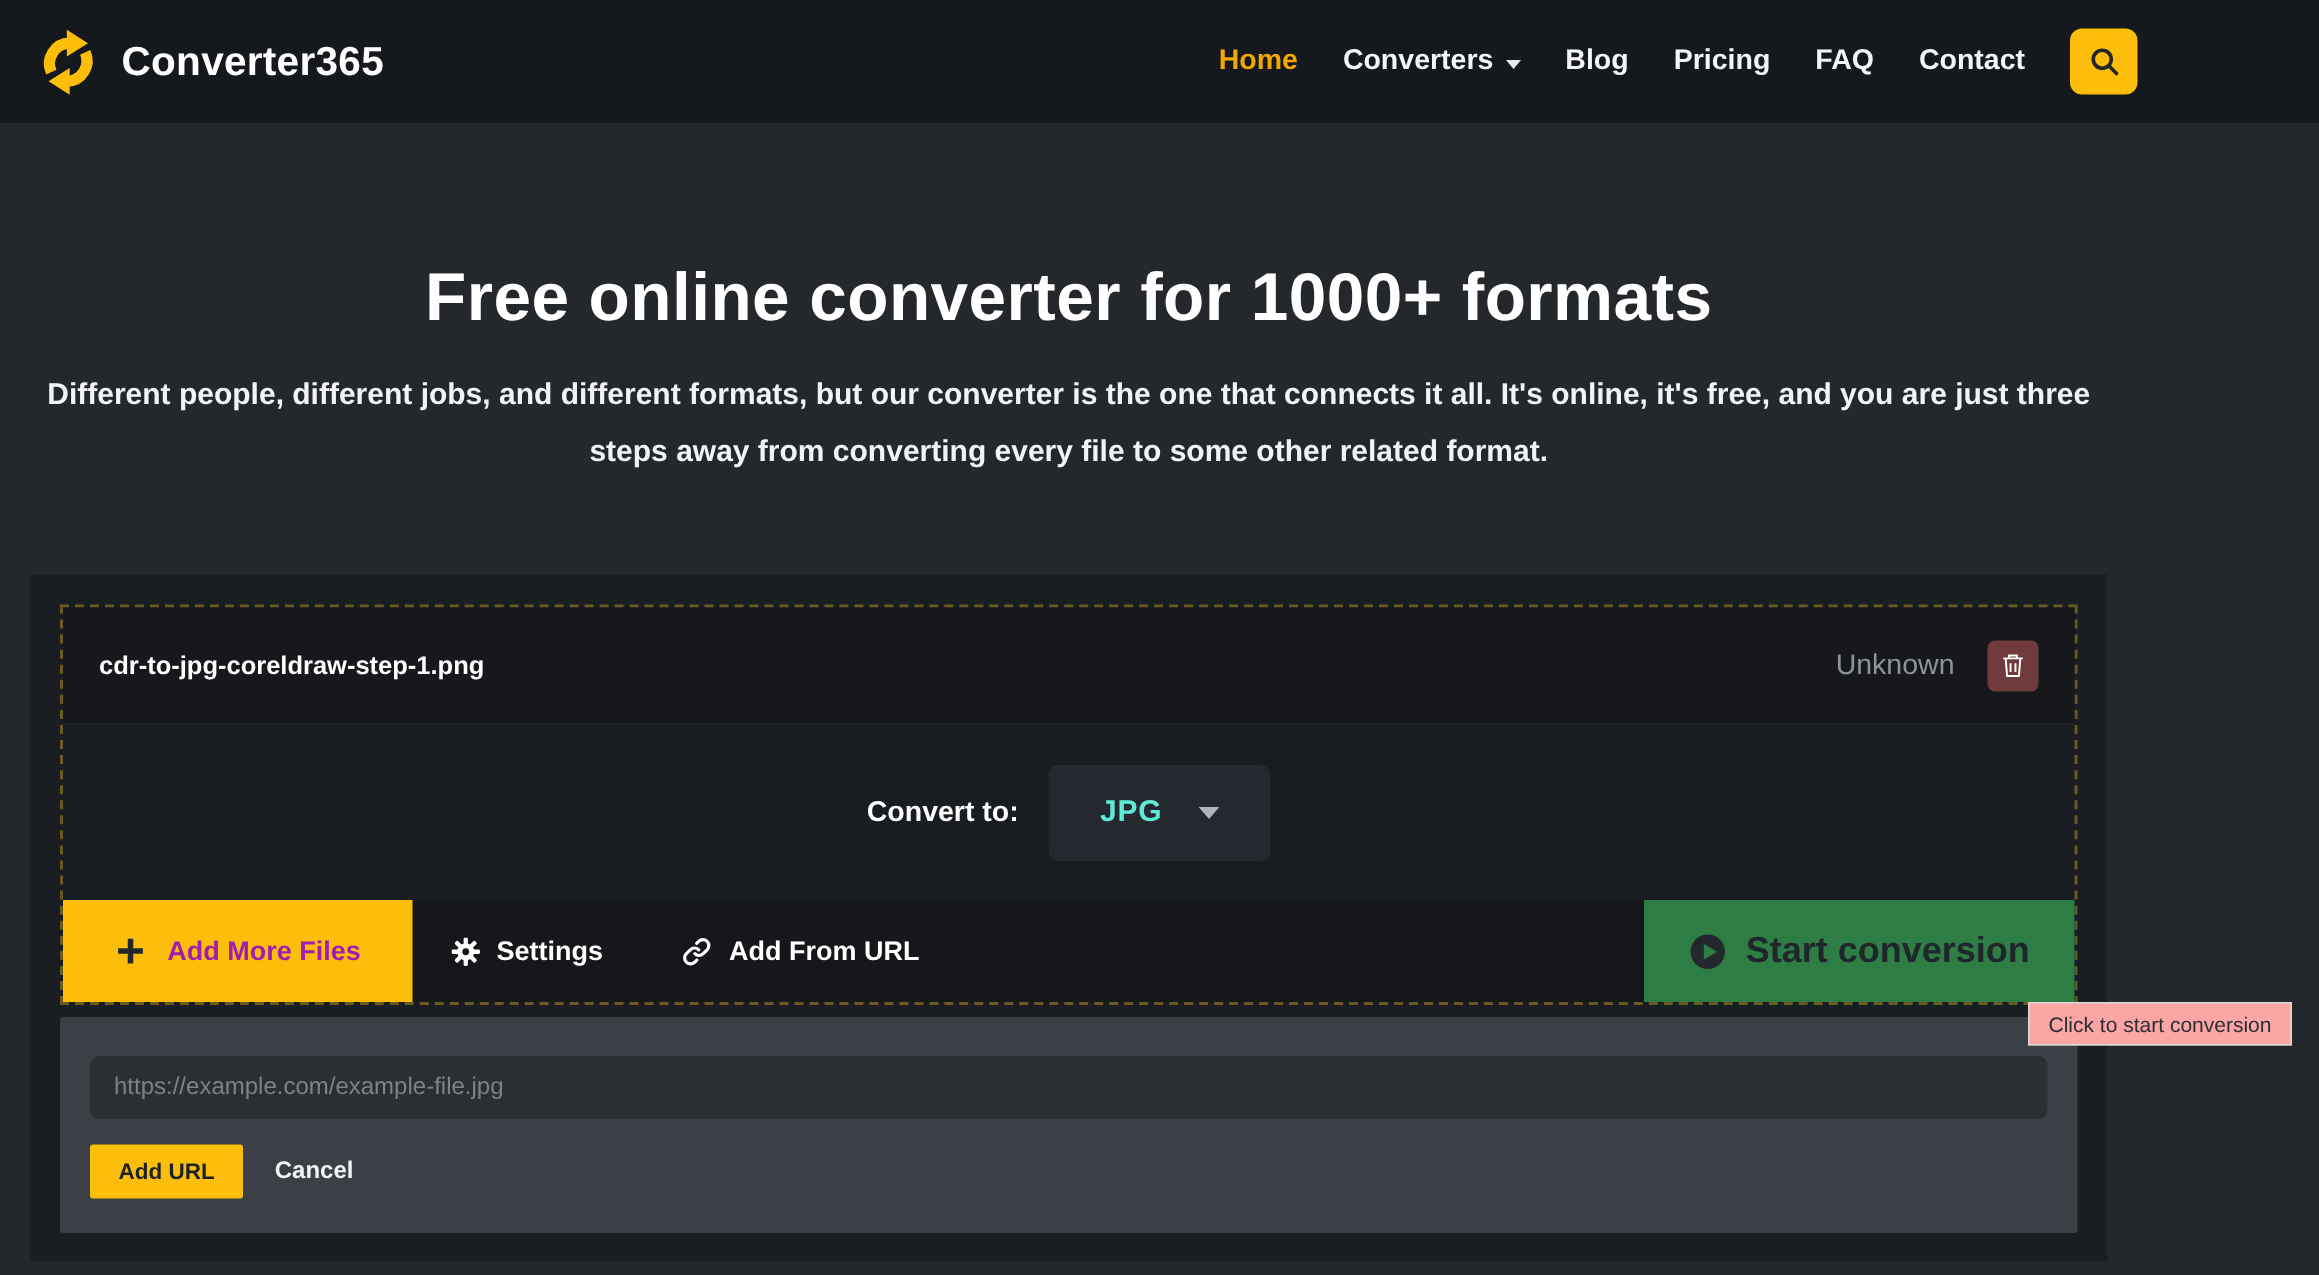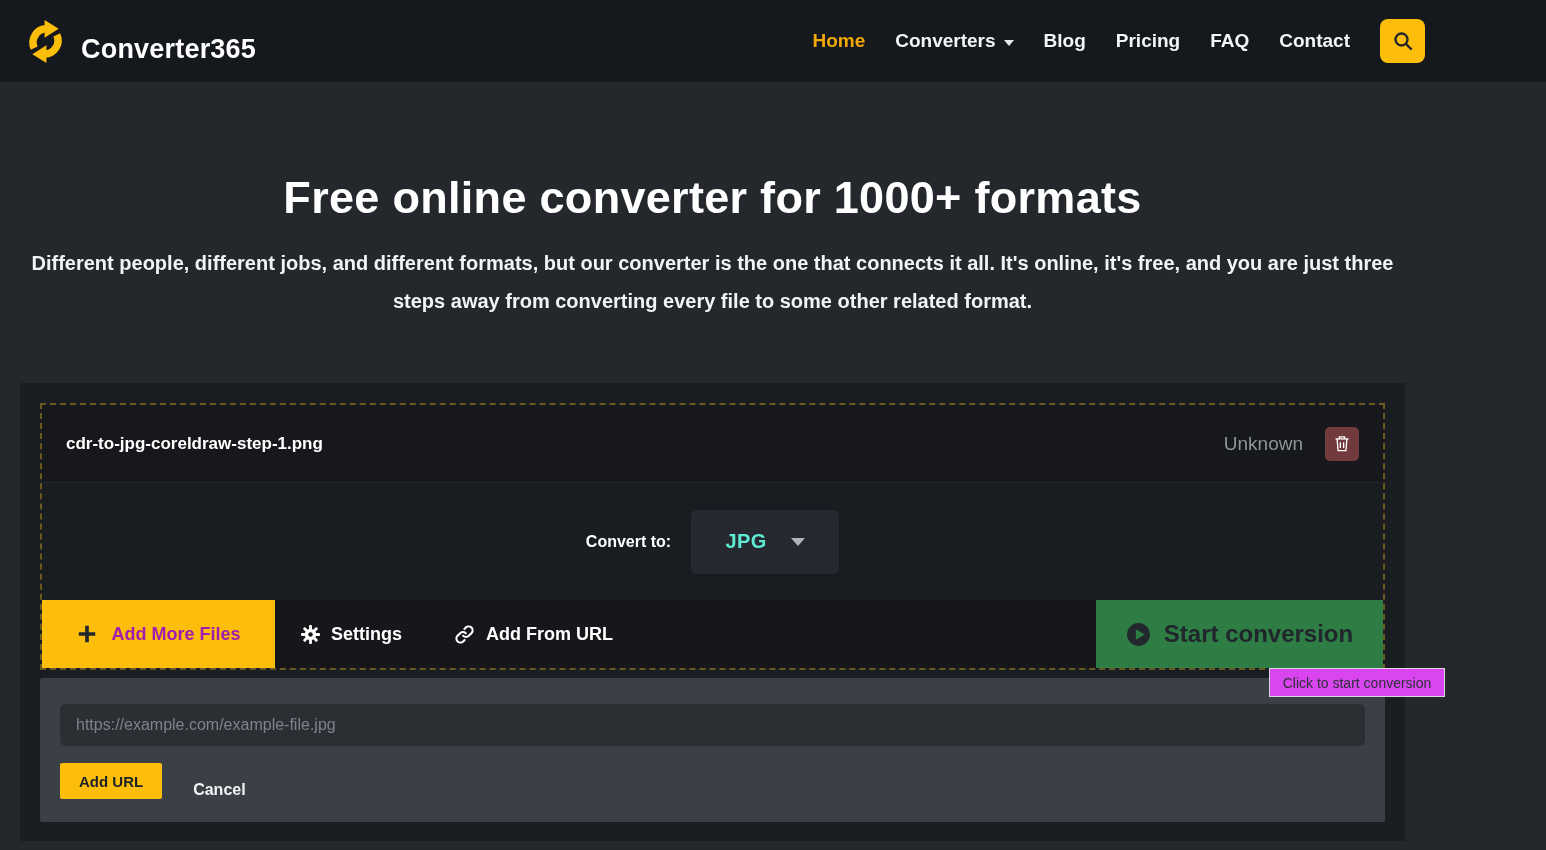--- a/index.html
+++ b/index.html
@@ -9,21 +9,21 @@
     background:#24282d;
     color:#f1f2f3;
     overflow:hidden;
     position:relative;
   }
   .inner { width:1425px; }
 
   
   .navbar { height:82px; background:#15181c; display:flex; align-items:center; }
   .nav-inner { width:1425px; display:flex; align-items:center; padding-left:22px; }
-  .brand { display:flex; align-items:flex-end; gap:12px; cursor:pointer; }
+  .brand { display:flex; align-items:center; gap:12px; cursor:pointer; }
   .brand-text { font-size:27px; font-weight:800; color:#ffffff; letter-spacing:.2px; }
   .nav-links { margin-left:auto; display:flex; align-items:center; gap:30px; }
   .nav-link { font-size:19px; font-weight:600; color:#f4f5f6; text-decoration:none; cursor:pointer; display:flex; align-items:center; gap:8px; }
   .nav-link.active { color:#f0a802; }
   .caret-sm { width:0; height:0; border-left:5px solid transparent; border-right:5px solid transparent; border-top:6px solid #e7e9ea; margin-top:3px; }
   .search-btn { width:45px; height:44px; border:none; border-radius:8px; background:#fcbe0b; display:flex; align-items:center; justify-content:center; cursor:pointer; }
 
   
   .hero-title { margin-top:90px; text-align:center; font-size:45px; font-weight:800; color:#ffffff; letter-spacing:.3px; }
   .hero-sub { margin:20px auto 0; max-width:1402px; text-align:center; font-size:20px; font-weight:600; line-height:38px; color:#f2f3f4; }
@@ -31,41 +31,41 @@
   
   .converter-box { margin:63px 0 0 20px; width:1385px; background:#1a1d22; padding:20px 20px 19px; }
   .dropzone { border:2px dashed #6b5a20; background:#191c21; }
   .file-row { height:78px; background:#16181c; border-bottom:1px solid #24272e; display:flex; align-items:center; padding:0 24px; }
   .file-name { font-size:17px; font-weight:600; color:#ffffff; }
   .file-right { margin-left:auto; display:flex; align-items:center; gap:22px; }
   .file-size { font-size:19px; color:#8e949a; }
   .trash-btn { width:34px; height:34px; border:none; border-radius:5px; background:#713a3c; display:flex; align-items:center; justify-content:center; cursor:pointer; }
 
   .convert-row { height:117px; display:flex; align-items:center; justify-content:center; }
-  .convert-label { font-size:16px; font-weight:700; color:#ffffff; margin-right:20px; }
+  .convert-label { font-size:19px; font-weight:700; color:#ffffff; margin-right:20px; }
   .format-select { width:148px; height:64px; border:none; border-radius:6px; background:#25282e; color:#5eead4; display:flex; align-items:center; justify-content:center; gap:24px; cursor:pointer; }
   .format-value { font-size:20px; font-weight:800; letter-spacing:.5px; }
   .caret-md { width:0; height:0; border-left:7px solid transparent; border-right:7px solid transparent; border-top:8px solid #aeb4ba; }
 
   .actions-row { height:68px; background:#15171b; display:flex; align-items:stretch; }
   .btn { border:none; cursor:pointer; display:flex; align-items:center; justify-content:center; font-family:"Liberation Sans",sans-serif; }
   .btn-add-files { width:233px; background:#fcbe0b; color:#a21caf; font-size:18px; font-weight:800; gap:13px; }
   .btn-ghost { background:transparent; color:#ffffff; font-size:18px; font-weight:700; gap:11px; padding:0 26px; }
   .btn-start { width:287px; margin-left:auto; background:#2e7d44; color:#20262b; font-size:24px; font-weight:800; gap:13px; }
 
   
   .url-panel { margin-top:8px; background:#3b4046; padding:26px 20px 23px; border-radius:2px; }
   .url-input { width:100%; height:42px; border:none; border-radius:6px; background:#2b2f34; padding:0 16px; font-size:16px; color:#c7ccd1; font-family:"Liberation Sans",sans-serif; outline:none; }
   .url-input::placeholder { color:#7d838a; }
-  .url-actions { margin-top:17px; display:flex; align-items:flex-end; gap:31px; }
+  .url-actions { margin-top:17px; display:flex; align-items:center; gap:21px; }
   .btn-add-url { height:36px; padding:0 19px; background:#fcbe0b; color:#1e2228; font-size:15px; font-weight:800; border-radius:2px; }
   .btn-cancel { background:transparent; color:#f2f3f4; font-size:16px; font-weight:600; padding:0; }
 
   
-  .tooltip { position:absolute; left:1269px; top:668px; width:176px; height:29px; background:#d946ef; border:1px solid #d9d9d9; color:#2b3036; font-size:14px; display:flex; align-items:center; justify-content:center; }
+  .tooltip { position:absolute; left:1352px; top:668px; width:176px; height:29px; background:#fca5a5; border:1px solid #d9d9d9; color:#2b3036; font-size:14px; display:flex; align-items:center; justify-content:center; }
 </style>
 </head>
 <body>
 
 <header class="navbar">
   <div class="nav-inner">
     <div class="brand">
       <span style="display:flex;">
         <svg width="47" height="47" viewBox="0 0 50 50">
           <g fill="none" stroke="#fcbe0b" stroke-width="8">

